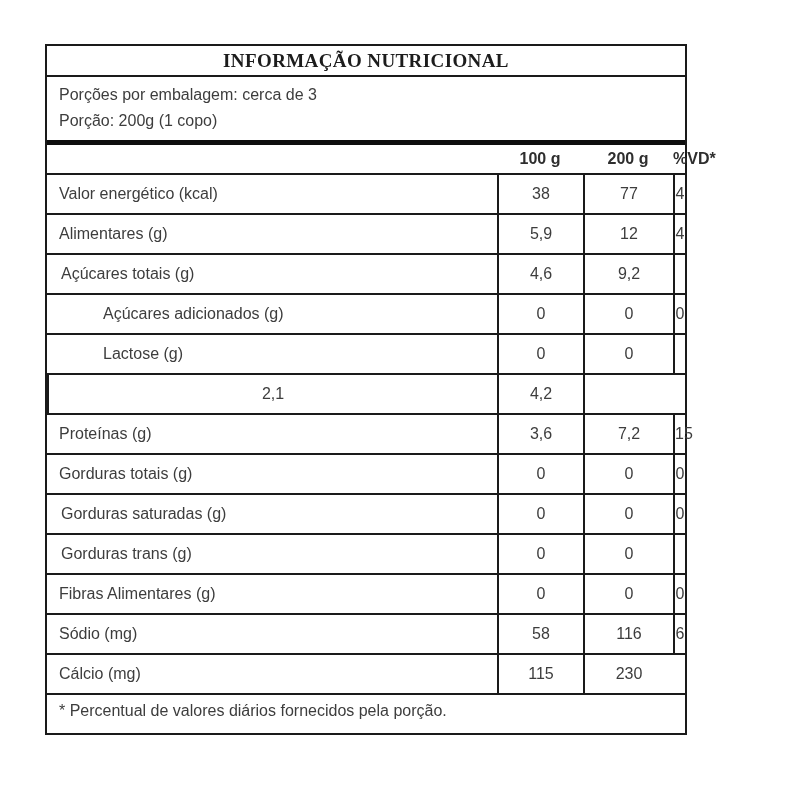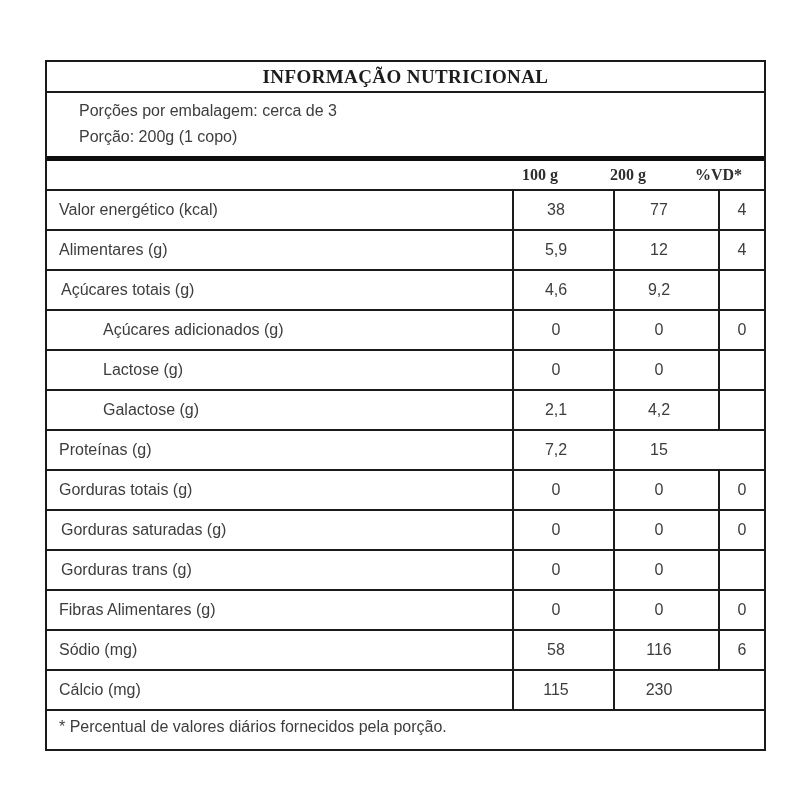--- a/index.html
+++ b/index.html
@@ -13,65 +13,62 @@
     position: relative;
     width: 800px;
     height: 800px;
     background: var(--bg);
     font-family: "Liberation Sans", "DejaVu Sans", sans-serif;
     color: var(--text);
   }
   .nutri-table {
     position: absolute;
     left: 45px;
-    top: 60px;
-    width: 721px;
+    top: 44px;
+    width: 642px;
     border: 2px solid var(--border);
     background: var(--bg);
   }
   .title-row {
     font-family: "Liberation Serif", "DejaVu Serif", serif;
     font-weight: bold;
     font-size: 19px;
     color: #1c1c1c;
     text-align: center;
     letter-spacing: 0.4px;
     padding: 4px 0 3px 0;
     border-bottom: 2px solid var(--border);
   }
   .portion-section {
     padding: 5px 0 6px 12px;
     font-size: 16px;
     line-height: 26px;
-    margin-left: 20px;
   }
   .thick-bar {
     height: 5px;
     background: #0e0e0e;
   }
   .grid-row {
     display: grid;
     grid-template-columns: 450px 86px 90px 1fr;
     align-items: stretch;
   }
   .header-row {
     font-weight: bold;
     color: #2e2e2e;
-    font-family: Liberation Serif, serif;
   }
   .header-row .cell {
     min-height: 28px;
     display: flex;
     align-items: center;
     justify-content: center;
     font-size: 16px;
   }
   .row {
     border-top: 2px solid var(--border);
-    gap: 15px;
   }
   .row .cell {
     min-height: 38px;
     display: flex;
     align-items: center;
     font-size: 16px;
   }
   .row .cell.val {
     border-left: 2px solid var(--border);
     justify-content: center;
@@ -140,28 +137,28 @@
   </div>
 
   <div class="grid-row row">
     <div class="cell label indent-2">Lactose (g)</div>
     <div class="cell val">0</div>
     <div class="cell val">0</div>
     <div class="cell val"></div>
   </div>
 
   <div class="grid-row row">
-    <div class="cell label indent-2">Galactose (g)</div>
     <div class="cell val">2,1</div>
     <div class="cell val">4,2</div>
     <div class="cell val"></div>
   </div>
 
   <div class="grid-row row">
     <div class="cell label indent-0">Proteínas (g)</div>
+    <div class="cell val">3,6</div>
     <div class="cell val">7,2</div>
     <div class="cell val">15</div>
   </div>
 
   <div class="grid-row row">
     <div class="cell label indent-0">Gorduras totais (g)</div>
     <div class="cell val">0</div>
     <div class="cell val">0</div>
     <div class="cell val">0</div>
   </div>

